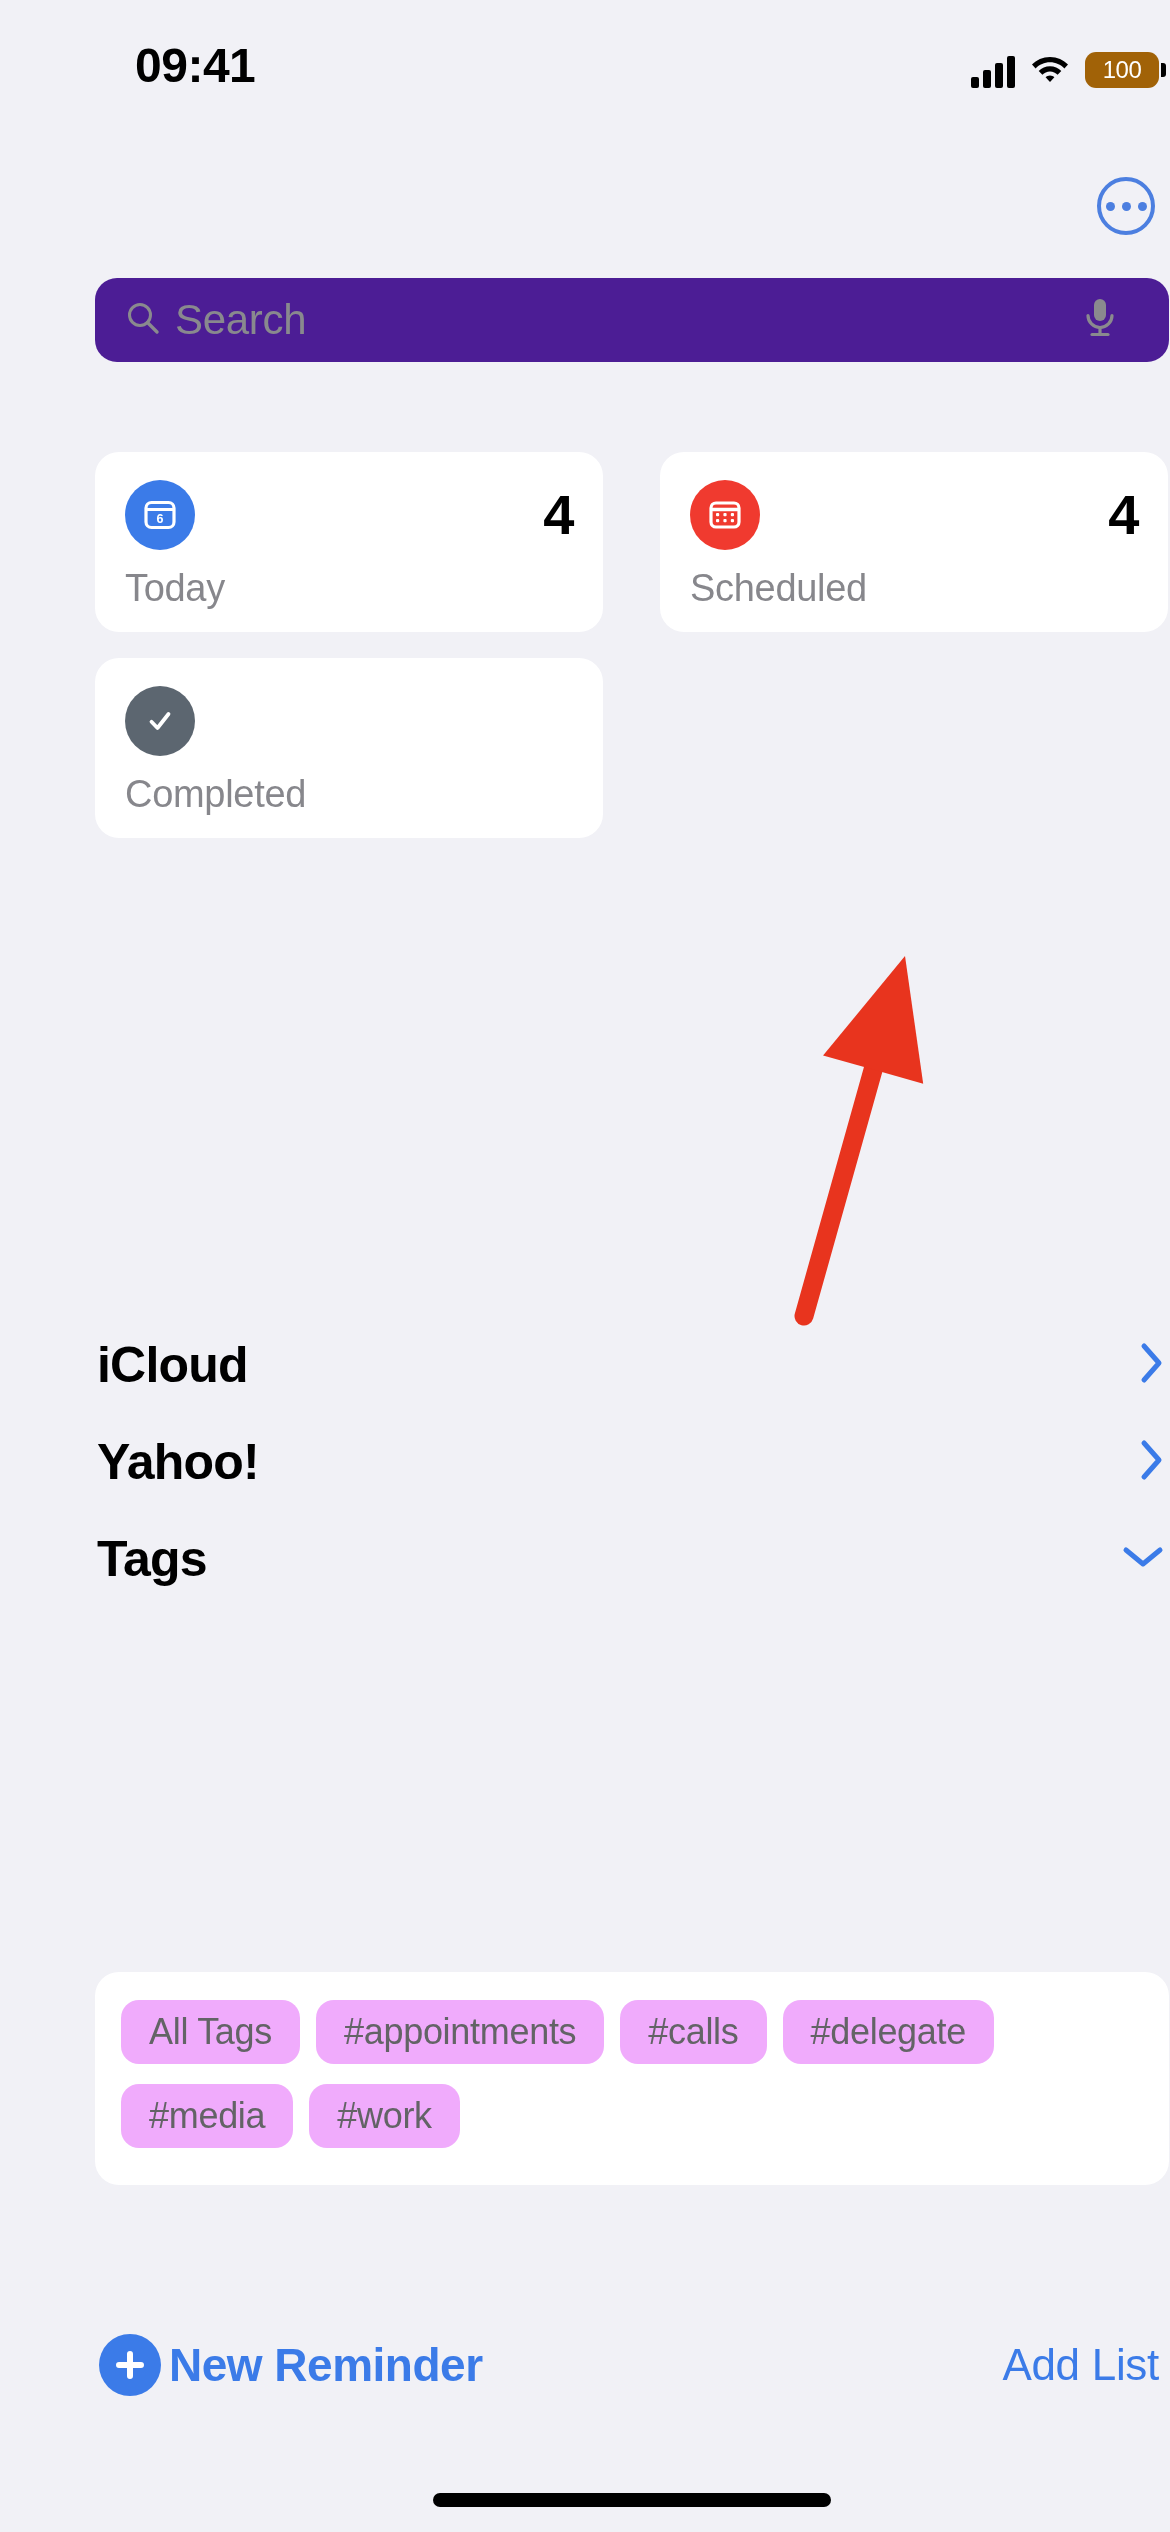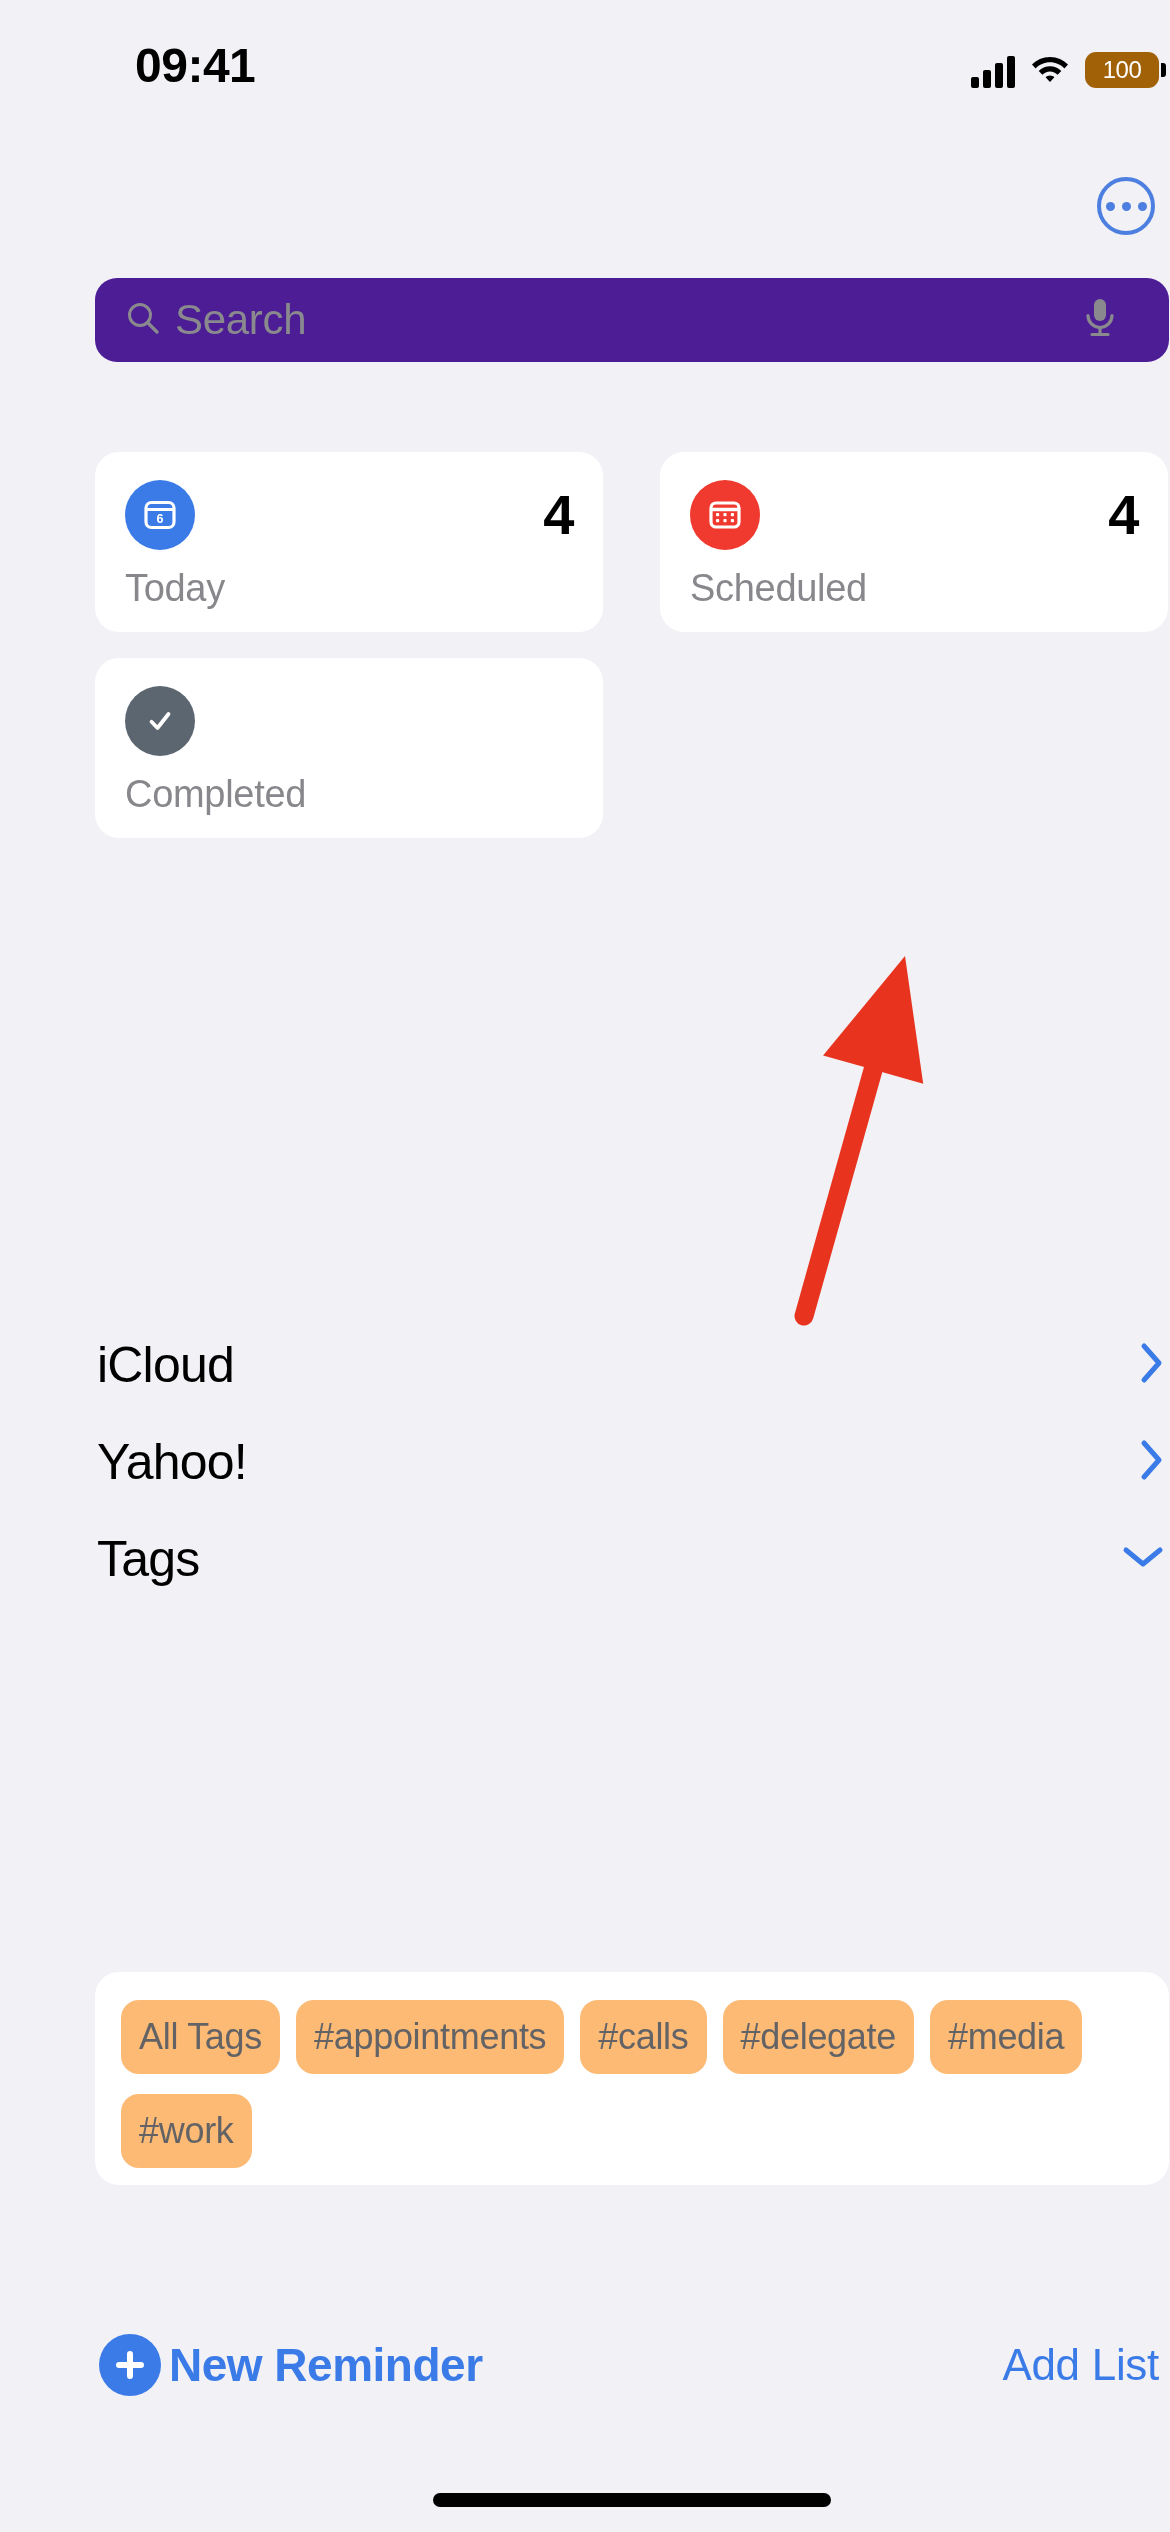--- a/index.html
+++ b/index.html
@@ -99,39 +99,39 @@
   }
 
   
   #groups { position:absolute; left:0; top:1316px; width:1170px; }
   .group-row {
     height:97px;
     display:flex; align-items:center; justify-content:space-between;
     padding:0 52px 0 50px;
   }
   .group-title {
-    font-size:50px; font-weight:400; color:#000; letter-spacing:-0.8px;
+    font-size:50px; font-weight:700; color:#000; letter-spacing:-0.8px;
   }
   .chev { width:26px; height:44px; flex:none; }
 
   
   #tags-panel {
     position:absolute; left:48px; top:1972px;
     width:1074px; height:213px;
     background:#fff; border-radius:24px;
     padding:28px 26px;
     display:flex; flex-wrap:wrap; align-content:flex-start;
     gap:20px 16px;
   }
   .tag-chip {
-    background:#fdba74; color:#636366;
+    background:#f0abfc; color:#636366;
     border-radius:18px;
-    height:74px;
+    height:64px;
     display:flex; align-items:center;
-    padding:0 18px;
+    padding:0 28px;
     font-size:36px; letter-spacing:-0.3px;
     white-space:nowrap;
   }
 
   
   #toolbar {
     position:absolute; left:0; top:2305px; width:1170px; height:120px;
     display:flex; align-items:center; justify-content:space-between;
     padding:0 58px 0 52px;
   }

